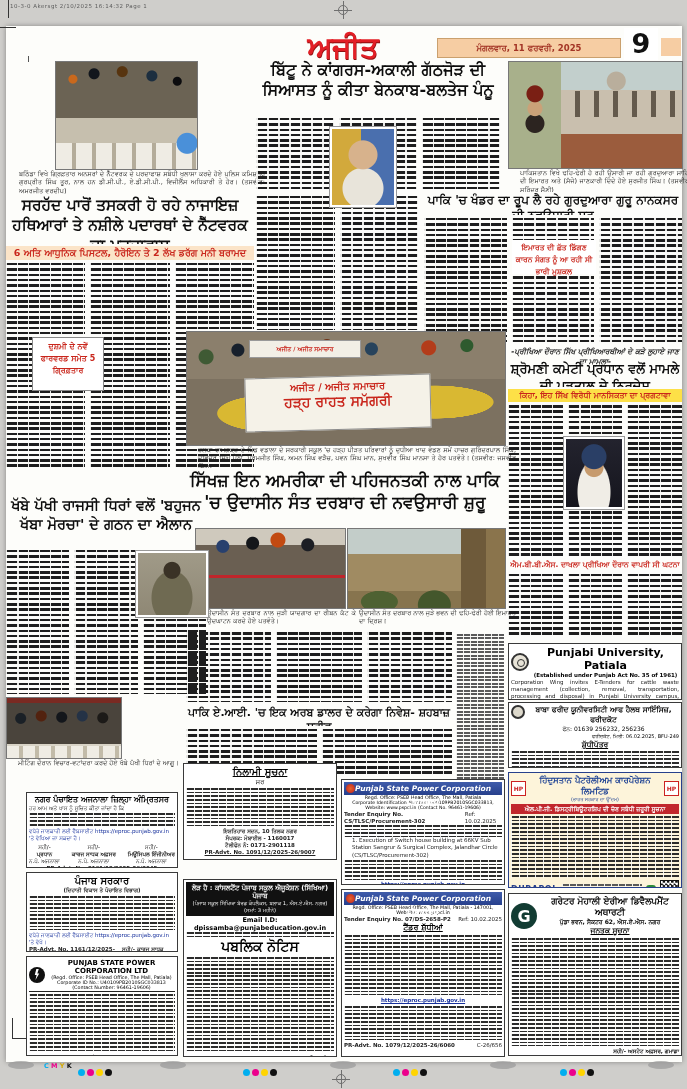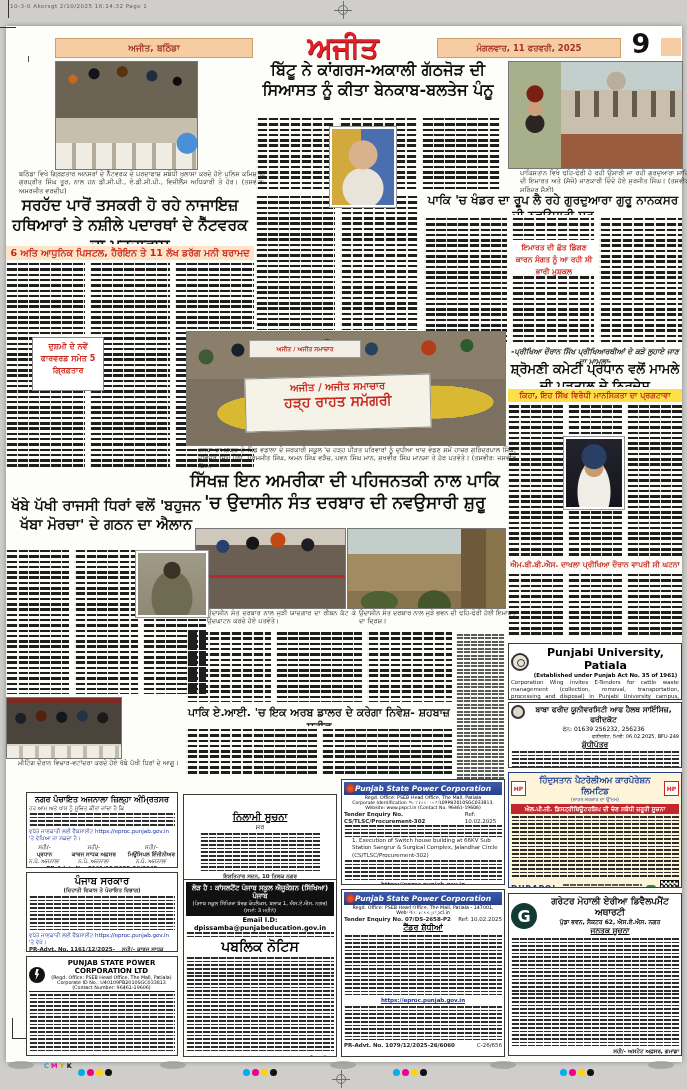--- a/index.html
+++ b/index.html
@@ -38,23 +38,20 @@
   <div id="paper" class="abs"></div>
 
   <div class="abs tiny" style="left:10px;top:3px;color:#5c5c5c;letter-spacing:.5px">10-3-0  Akersgt  2/10/2025  16:14:32  Page 1</div>
   <div class="abs reg" style="left:334px;top:1px">
       <i></i>
     </div>
   <div class="abs" style="left:0;top:27px;width:16px;height:1px;background:#333"></div>
   <div class="abs" style="left:8px;top:0;width:1px;height:18px;background:#333"></div>
   <div class="abs" style="left:28px;top:56px;width:1px;height:6px;background:#555"></div>
 
-  <div class="abs band" style="left:55px;top:38px;width:196px;height:18px;border:1px solid #caa06e">
-    <div class="ctr" style="font-size:9px;font-weight:bold;color:#a33425;line-height:18px">ਅਜੀਤ, ਬਠਿੰਡਾ</div>
-  </div>
   <div class="abs" style="left:280px;top:30px;width:126px;height:32px;text-align:center;font-size:29px;font-weight:bold;color:#e21f26;text-shadow:.5px .5px 0 #8d0f0f">ਅਜੀਤ</div>
   <div class="abs band" style="left:437px;top:38px;width:182px;height:18px;border:1px solid #caa06e">
     <div class="ctr" style="font-size:8.5px;font-weight:bold;color:#a33425;line-height:18px">ਮੰਗਲਵਾਰ, 11 ਫਰਵਰੀ, 2025</div>
   </div>
   <div class="abs" style="left:624px;top:28px;width:34px;height:32px;background:#fff;text-align:center;font-size:27px;font-weight:bold;color:#111;line-height:32px">9</div>
   <div class="abs band" style="left:661px;top:38px;width:20px;height:18px"></div>
 
   <div class="abs photo" style="left:55px;top:61px;width:141px;height:107px;
     background-image:
       radial-gradient(circle at 12% 16%,#c9681c 0 4px,transparent 5px),
@@ -63,21 +60,21 @@
       radial-gradient(circle at 68% 13%,#1c2e3f 0 5px,transparent 6px),
       radial-gradient(circle at 86% 18%,#0c0c0e 0 4px,transparent 5px),
       radial-gradient(circle at 93% 76%,#4a90d9 0 10px,transparent 11px),
       repeating-linear-gradient(90deg,#efece4 0 16px,#b4ac9a 16px 20px),
       linear-gradient(#6b6354 0 52%,#c6bfae 52% 100%);
     background-repeat:no-repeat,no-repeat,no-repeat,no-repeat,no-repeat,no-repeat,repeat-x,no-repeat;
     background-size:auto,auto,auto,auto,auto,auto,100% 26px,100% 100%;
     background-position:0 0,0 0,0 0,0 0,0 0,0 0,0 100%,0 0;"></div>
   <div class="abs cap" style="left:7px;top:170px;width:246px;height:25px">ਬਠਿੰਡਾ ਵਿਖੇ ਗ੍ਰਿਫ਼ਤਾਰ ਅਨਸਰਾਂ ਦੇ ਨੈੱਟਵਰਕ ਦੇ ਪਰਦਾਫਾਸ਼ ਸਬੰਧੀ ਖੁਲਾਸਾ ਕਰਦੇ ਹੋਏ ਪੁਲਿਸ ਕਮਿਸ਼ਨਰ ਗੁਰਪ੍ਰੀਤ ਸਿੰਘ ਤੂਰ, ਨਾਲ ਹਨ ਡੀ.ਸੀ.ਪੀ., ਏ.ਡੀ.ਸੀ.ਪੀ., ਵਿਜੀਲੈਂਸ ਅਧਿਕਾਰੀ ਤੇ ਹੋਰ। (ਤਸਵੀਰ: ਅਮਰਜੀਤ ਵਰਦੀਪ)</div>
   <div class="abs hl" style="left:6px;top:196px;width:248px;height:48px;font-size:15.5px">ਸਰਹੱਦ ਪਾਰੋਂ ਤਸਕਰੀ ਹੋ ਰਹੇ ਨਾਜਾਇਜ਼ ਹਥਿਆਰਾਂ ਤੇ ਨਸ਼ੀਲੇ ਪਦਾਰਥਾਂ ਦੇ ਨੈੱਟਵਰਕ ਦਾ ਪਰਦਾਫਾਸ਼</div>
-  <div class="abs ctr" style="left:6px;top:246px;width:248px;height:14px;background:#fbe4c8;font-size:9.5px;font-weight:bold;line-height:14px;color:#c9261c">6 ਅਤਿ ਆਧੁਨਿਕ ਪਿਸਟਲ, ਹੈਰੋਇਨ ਤੇ 11 ਲੱਖ ਡਰੱਗ ਮਨੀ ਬਰਾਮਦ</div>
+  <div class="abs ctr" style="left:6px;top:246px;width:248px;height:14px;background:#fbe4c8;font-size:9.5px;font-weight:bold;line-height:14px;color:#c9261c">6 ਅਤਿ ਆਧੁਨਿਕ ਪਿਸਟਲ, ਹੈਰੋਇਨ ਤੇ 2 ਲੱਖ ਡਰੱਗ ਮਨੀ ਬਰਾਮਦ</div>
   <div class="abs cols" style="left:6px;top:263px;width:248px;height:207px">
     <div class="g"></div>
     <div class="g"></div>
     <div class="g"></div>
   </div>
   <div class="abs ctr" style="left:32px;top:337px;width:72px;height:54px;background:#fff;border:1px solid #888;font-size:8px;font-weight:bold;color:#c9261c;line-height:1.5;padding:3px;box-sizing:border-box">ਦੁਸ਼ਮੀ ਦੇ ਨਵੇਂ ਫਾਰਵਰਡ ਸਮੇਤ 5 ਗ੍ਰਿਫ਼ਤਾਰ</div>
 
   <div class="abs hl" style="left:256px;top:60px;width:244px;height:54px;font-size:16px">ਬਿੱਟੂ ਨੇ ਕਾਂਗਰਸ-ਅਕਾਲੀ ਗੱਠਜੋੜ ਦੀ ਸਿਆਸਤ ਨੂੰ ਕੀਤਾ ਬੇਨਕਾਬ-ਬਲਤੇਜ ਪੰਨੂ</div>
   <div class="abs cols" style="left:256px;top:118px;width:244px;height:74px">
     <div class="g"></div>
@@ -250,21 +247,21 @@
         <div class="ctr" style="font-size:4.8px">(Contact Number: 96461-19606)</div>
       </div>
     </div>
     <div class="gf" style="height:58px;margin:2px 0"></div>
     <div style="display:flex;justify-content:space-between">
       <div class="tiny">Contact</div>
       <div class="tiny" style="font-weight:bold">PR-Advt. No. 19/12/2025-26/888</div>
     </div>
   </div>
 
-  <div class="abs adbox" style="left:183px;top:794px;width:154px;height:97px;padding:16px">
+  <div class="abs adbox" style="left:183px;top:763px;width:154px;height:97px;padding:2px">
     <div class="ctr" style="font-size:10px;font-weight:bold;text-decoration:underline">ਨਿਲਾਮੀ ਸੂਚਨਾ</div>
     <div class="ctr" style="font-size:6.5px;font-weight:normal">ਸਰ</div>
     <div class="gf" style="height:38px;margin:2px 0"></div>
     <div class="ctr tiny" style="font-weight:bold">ਇਸ਼ਤਿਹਾਰ ਸਦਨ, 10 ਤਿਲਕ ਨਗਰ</div>
     <div class="ctr tiny" style="font-weight:bold">ਸੰਪਰਕ: ਮੋਬਾਈਲ - 1160017</div>
     <div class="ctr tiny" style="font-weight:bold">ਟੈਲੀਫੋਨ ਨੰ: 0171-2901118</div>
     <div class="ctr tiny" style="font-weight:bold;text-decoration:underline">PR-Advt. No. 1091/12/2025-26/9007</div>
   </div>
 
   <div class="abs adbox" style="left:183px;top:879px;width:154px;height:178px;padding:2px">

